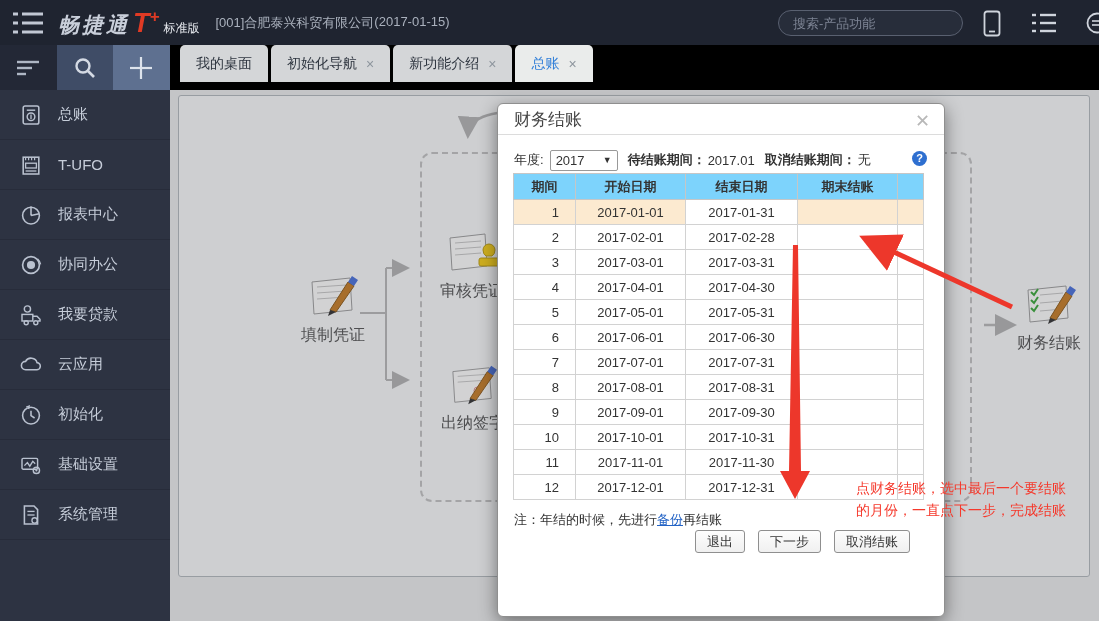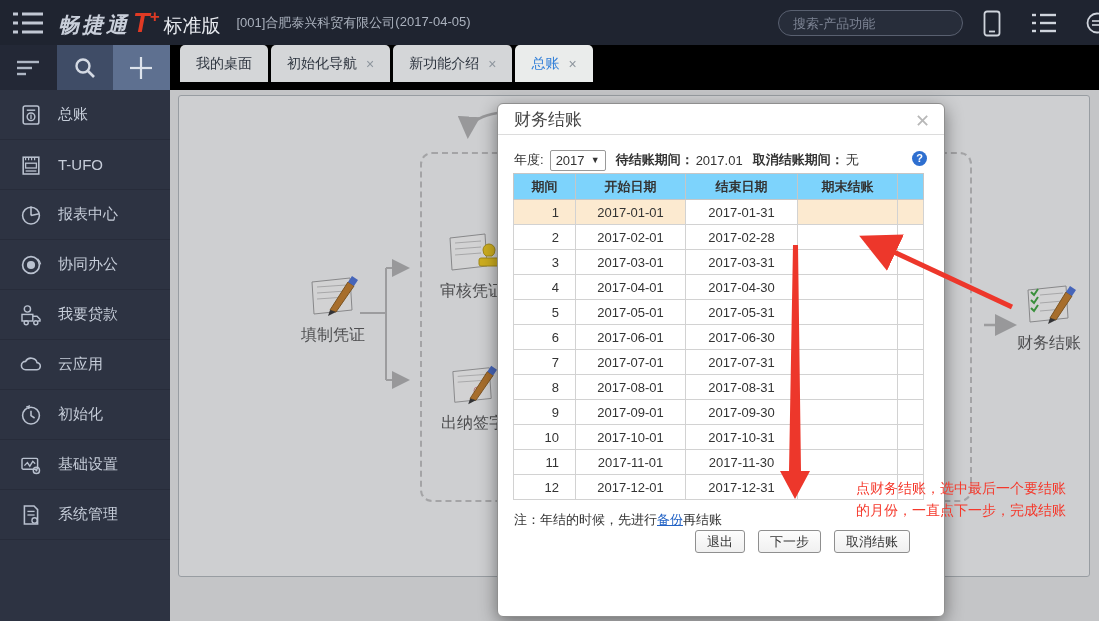--- a/index.html
+++ b/index.html
@@ -6,21 +6,21 @@
   html,body { width:1099px; height:621px; overflow:hidden; }
   body { position:relative; font-family:"Liberation Sans",sans-serif; background:#e3e5e5; }
 
   
   .topbar { position:absolute; left:0; top:0; width:1099px; height:45px; background:#1f2430; display:flex; align-items:center; z-index:10; }
   .hamburger { margin-left:12px; width:32px; height:24px; cursor:pointer; }
   .logo-wrap { display:flex; align-items:baseline; margin-left:14px; }
   .logo-brand { font-size:21px; font-weight:bold; font-style:italic; letter-spacing:3px; color:#c9cfda; }
   .logo-product { font-size:27px; font-weight:900; font-style:italic; color:#e03a24; margin-left:3px; }
   .logo-product sup { font-size:17px; }
-  .logo-edition { font-size:19px; color:#e8ebf0; margin-left:4px; }
+  .logo-edition { font-size:12px; color:#e8ebf0; margin-left:4px; }
   .account-info { margin-left:16px; font-size:13px; color:#aab1bd; display:flex; }
   .search-box { position:absolute; left:778px; top:10px; width:185px; height:26px; border:1px solid #596070; border-radius:13px; background:#272d3a; display:flex; align-items:center; }
   .search-box input { flex:1; background:transparent; border:none; outline:none; color:#84cc16; font-size:13px; padding:0 4px 0 14px; font-family:inherit; }
   .search-box input::placeholder { color:#7e8595; }
   .search-box svg { margin-right:8px; }
   .tb-icon { position:absolute; top:10px; cursor:pointer; }
   .tb-phone { left:983px; }
   .tb-list { left:1031px; top:12px; }
   .tb-chat { left:1084px; top:12px; }
 
@@ -47,21 +47,21 @@
   .flow-node .fn-label { font-size:16px; color:#555; margin-top:1px; }
   #flow-lines { position:absolute; left:0; top:0; width:1099px; height:621px; z-index:2; pointer-events:none; }
   .dim-overlay { position:absolute; left:170px; top:90px; width:929px; height:531px; background:rgba(55,58,64,0.18); z-index:3; }
 
   
   .dialog { position:absolute; left:497px; top:103px; width:448px; height:514px; background:#fff; border:1px solid #8f8f8f; border-radius:6px; box-shadow:0 5px 18px rgba(0,0,0,0.45); z-index:4; }
   .dlg-header { height:31px; border-bottom:1px solid #dcdcdc; display:flex; align-items:center; padding:0 16px; }
   .dlg-title { font-size:17px; color:#444; }
   .dlg-close { position:absolute; right:14px; top:6px; font-size:18px; color:#b8b8b8; cursor:pointer; }
   .dlg-controls { position:absolute; left:16px; top:44px; height:24px; display:flex; align-items:center; font-size:13px; color:#333; }
-  .year-select { width:56px; height:21px; border:1px solid #999; border-radius:2px; margin-left:6px; display:flex; align-items:center; justify-content:space-between; padding:0 5px; cursor:pointer; background:#fff; }
+  .year-select { width:68px; height:21px; border:1px solid #999; border-radius:2px; margin-left:6px; display:flex; align-items:center; justify-content:space-between; padding:0 5px; cursor:pointer; background:#fff; }
   .year-select .ys-arrow { font-size:9px; color:#333; }
   .ctl-label { font-weight:bold; margin-left:10px; }
   .ctl-value { margin-left:2px; }
   .help-icon { position:absolute; right:17px; top:47px; width:15px; height:15px; border-radius:50%; background:#2e6fd0; color:#fff; font-size:11px; font-weight:bold; text-align:center; line-height:15px; cursor:pointer; }
   .help-icon::before { content:"?"; }
 
   .period-table { position:absolute; left:15px; top:69px; border-collapse:collapse; table-layout:fixed; }
   .period-table th, .period-table td { border:1px solid #d2d2d2; font-size:13px; color:#333; height:25px; padding:0; overflow:hidden; white-space:nowrap; }
   .period-table th { height:26px; font-weight:bold; border-color:#c6c6c6; text-align:center; background:#7dd3fc; }
   .col-period { width:62px; } .col-start { width:110px; } .col-end { width:112px; } .col-closed { width:100px; } .col-filler { width:26px; }
@@ -95,21 +95,21 @@
         <line x1="10" y1="21" x2="31" y2="21"></line>
     </g>
   </svg>
   <div class="logo-wrap">
     <span class="logo-brand">畅捷通</span>
     <span class="logo-product"><span>T</span><sup>+</sup></span>
     <span class="logo-edition">标准版</span>
   </div>
   <div class="account-info">
     <span>[001]合肥泰兴科贸有限公司</span>
-    <span>(2017-04-05)</span>
+    <span>(2017-01-15)</span>
   </div>
   <div class="search-box">
     <input type="text" placeholder="搜索-产品功能" style="">
     <svg width="18" height="18" viewBox="0 0 18 18">
       <circle cx="7.5" cy="7.5" r="5.5" fill="none" stroke="#8a93a6" stroke-width="1.8"></circle>
       <line x1="11.8" y1="11.8" x2="16" y2="16" stroke="#8a93a6" stroke-width="1.8"></line>
     </svg>
   </div>
   <svg class="tb-icon tb-phone" width="18" height="27" viewBox="0 0 18 27">
     <rect x="1.5" y="1.5" width="15" height="24" rx="2.5" fill="none" stroke="#cfd4dc" stroke-width="1.8"></rect>

